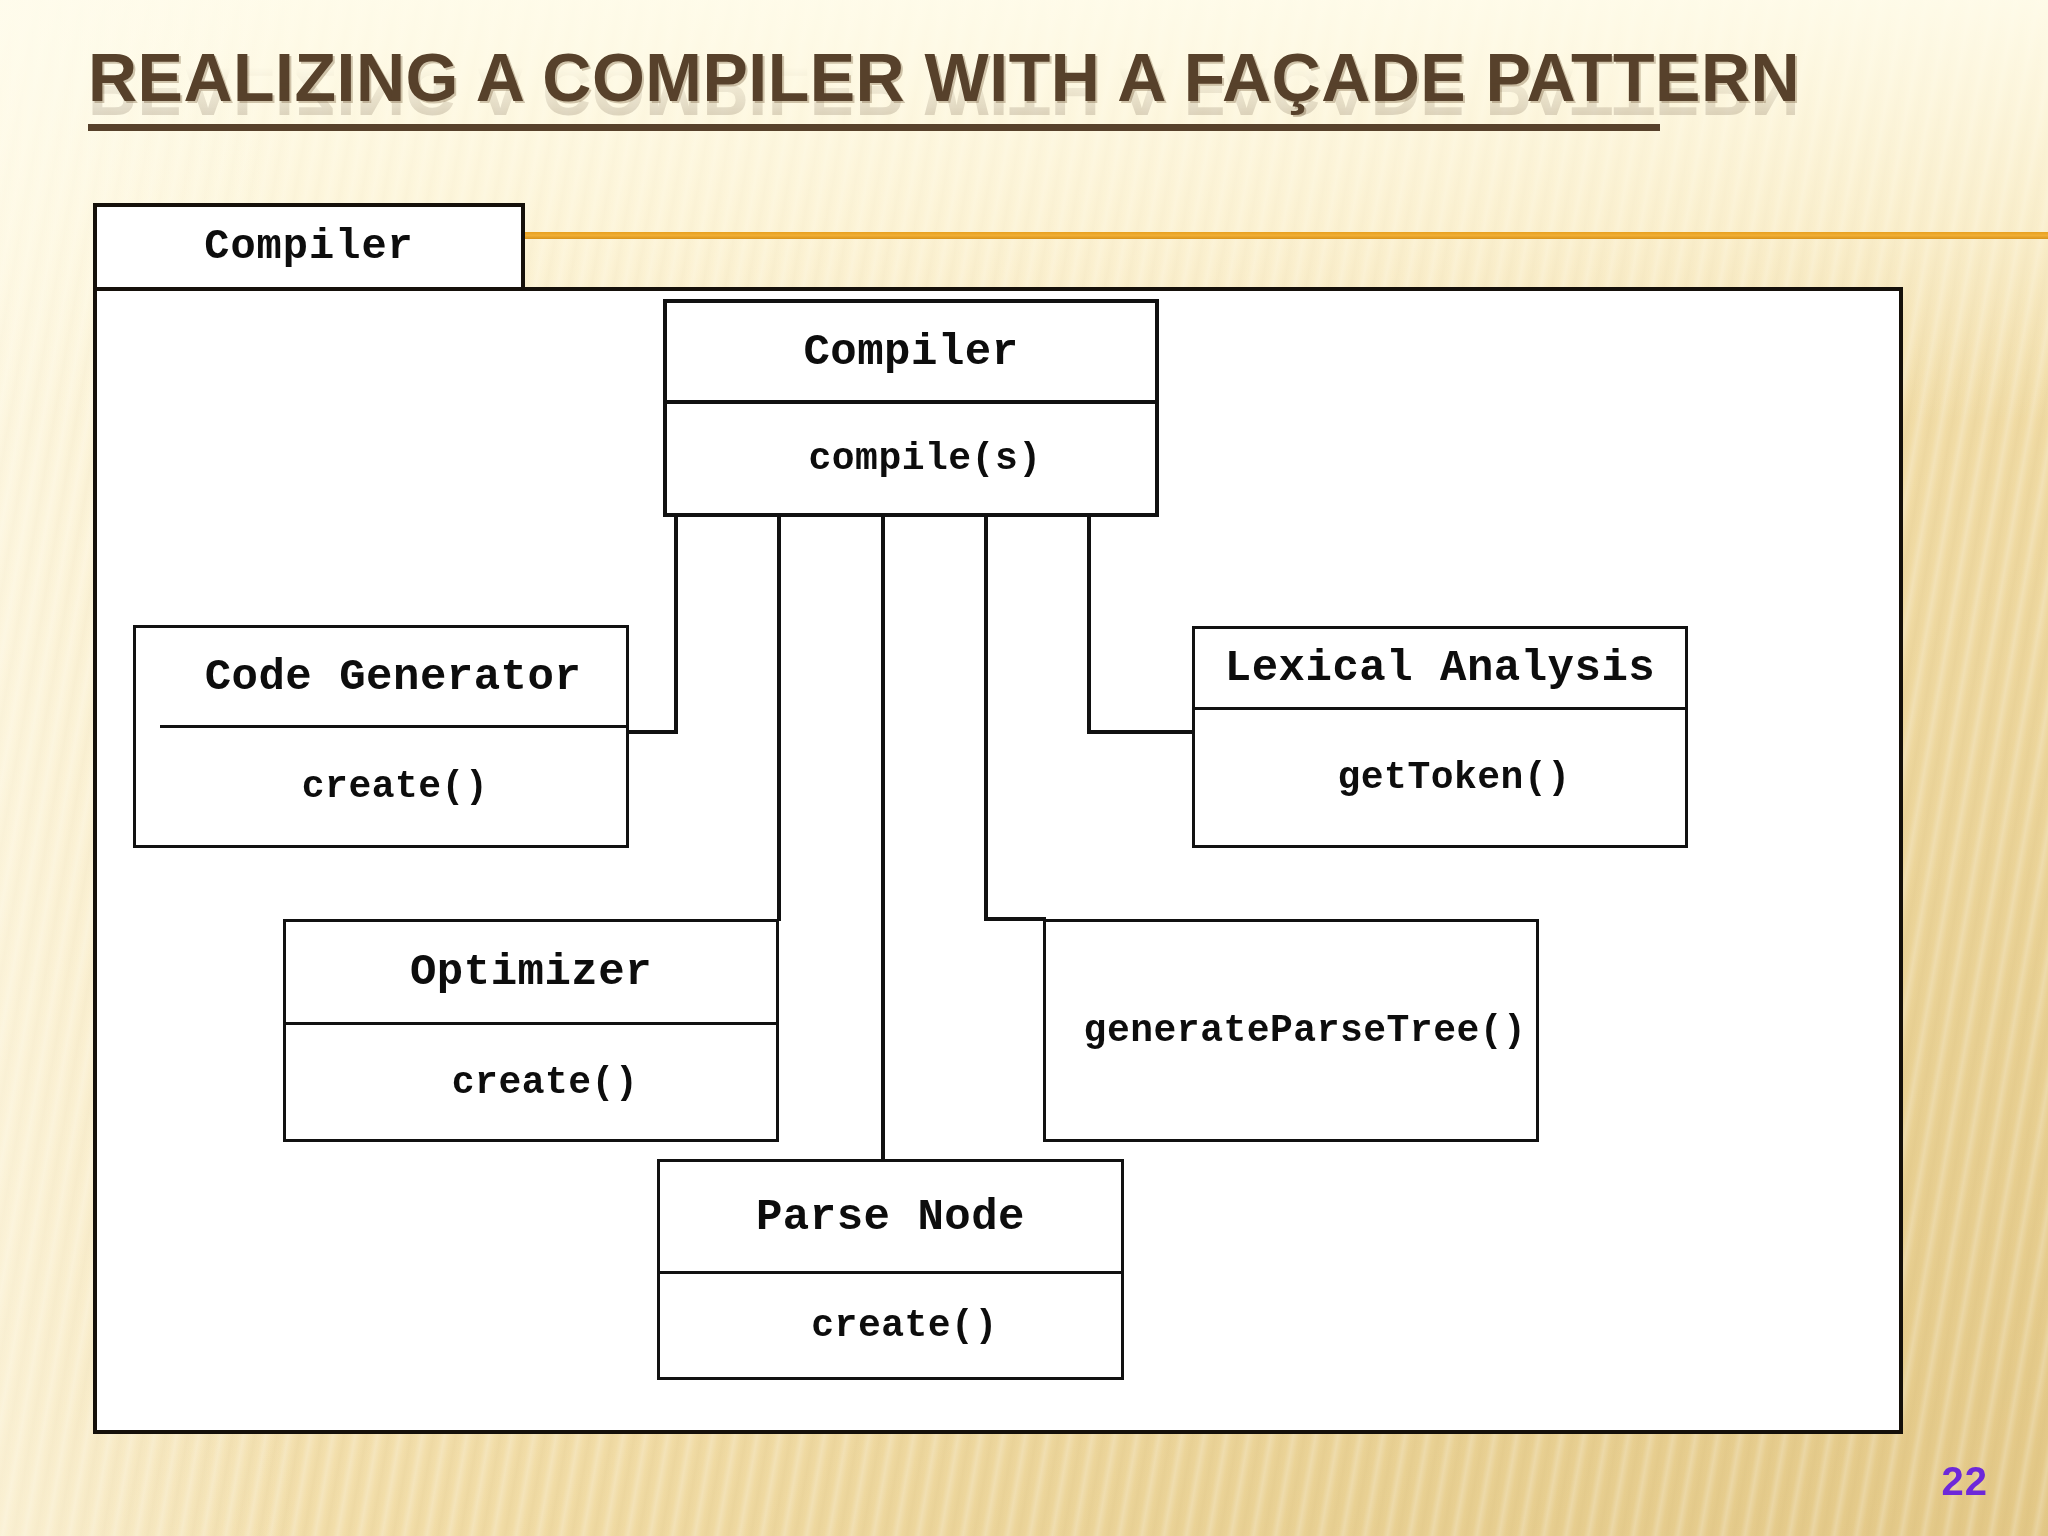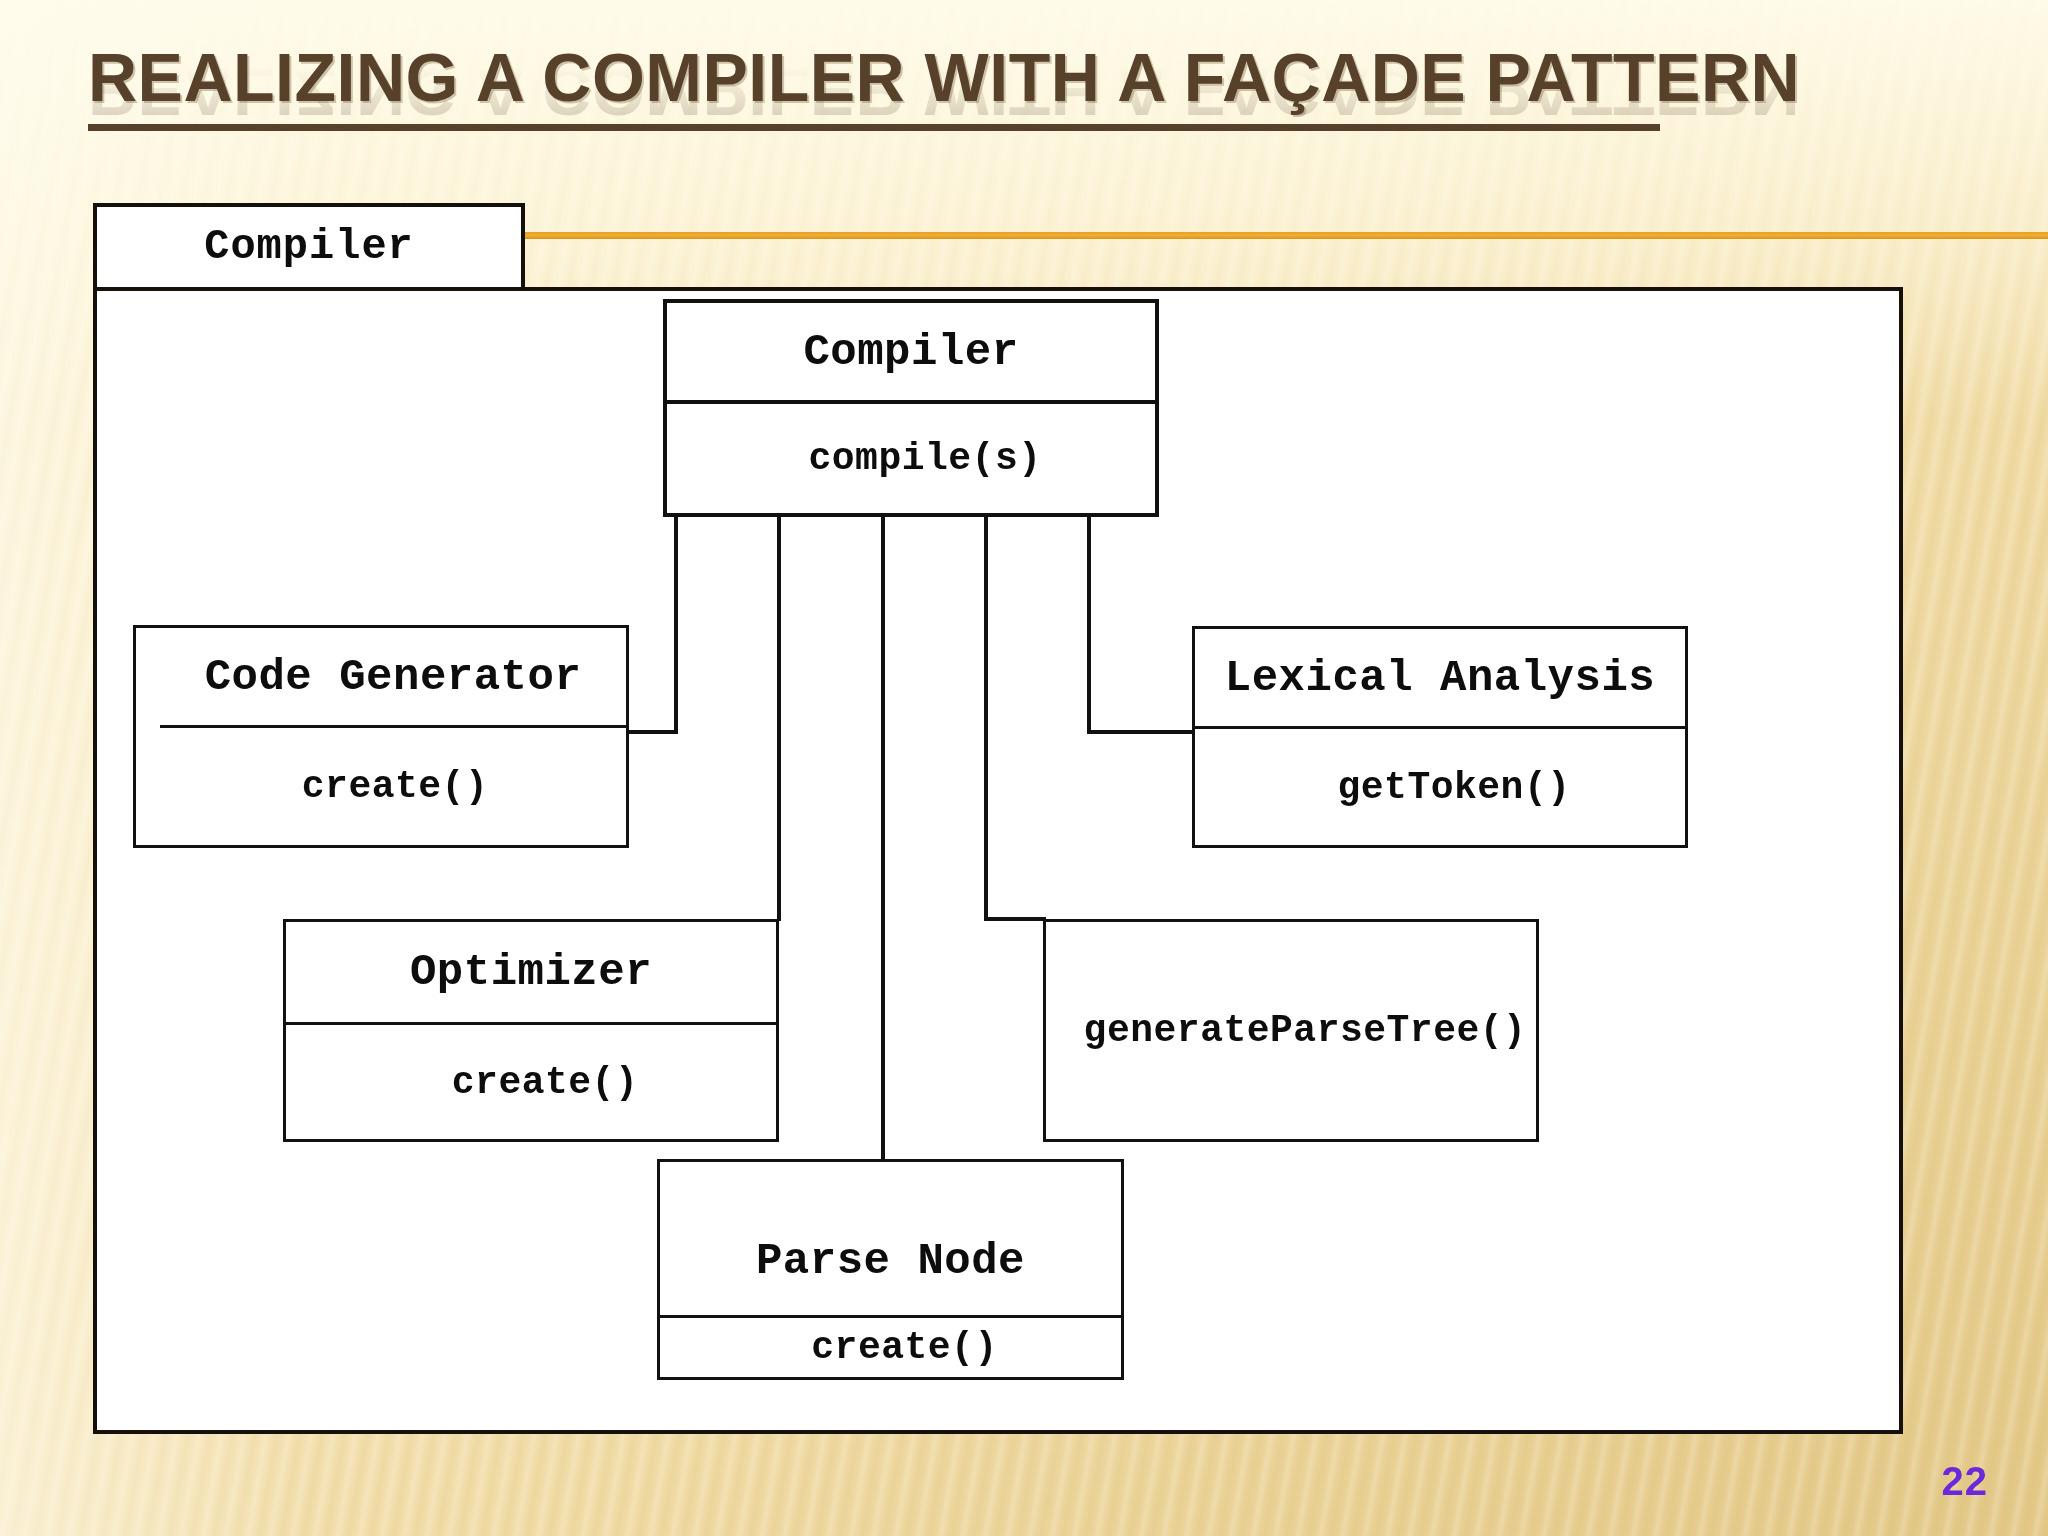--- a/index.html
+++ b/index.html
@@ -178,27 +178,27 @@
     flex: 1 1 auto;
     margin-left: 28px;
   }
 
   
   #box-compiler      { left: 663px;  top: 299px;  width: 496px;  height: 218px; }
   #box-compiler  .uml-name { height: 101px; }
   #box-codegen       { left: 133px;  top: 625px;  width: 496px;  height: 223px; }
   #box-codegen   .uml-name { height: 100px; margin-left: 24px; }
   #box-lexical       { left: 1192px; top: 626px;  width: 496px;  height: 222px; }
-  #box-lexical   .uml-name { height: 100px; }
+  #box-lexical   .uml-name { height: 81px; }
   #box-optimizer     { left: 283px;  top: 919px;  width: 496px;  height: 223px; }
   #box-optimizer .uml-name { height: 103px; }
   #box-parser        { left: 1043px; top: 919px;  width: 496px;  height: 223px; }
   #box-parser    .uml-name { height: 103px; }
   #box-parsenode     { left: 657px;  top: 1159px; width: 467px;  height: 221px; }
-  #box-parsenode .uml-name { height: 112px; margin-top: 44px; }
+  #box-parsenode .uml-name { height: 112px; }
 
   
   .conn {
     position: absolute;
     background: #111111;
     z-index: 2;
   }
   .conn-v { width: 4px; }
   .conn-h { height: 4px; }
 

